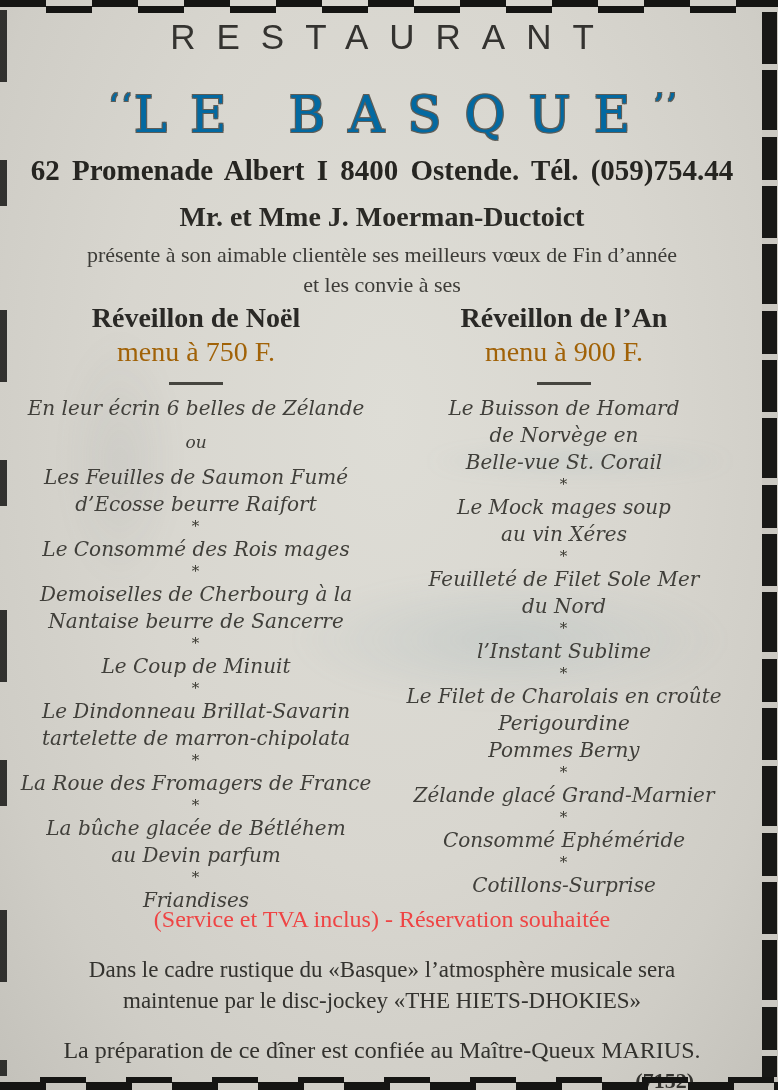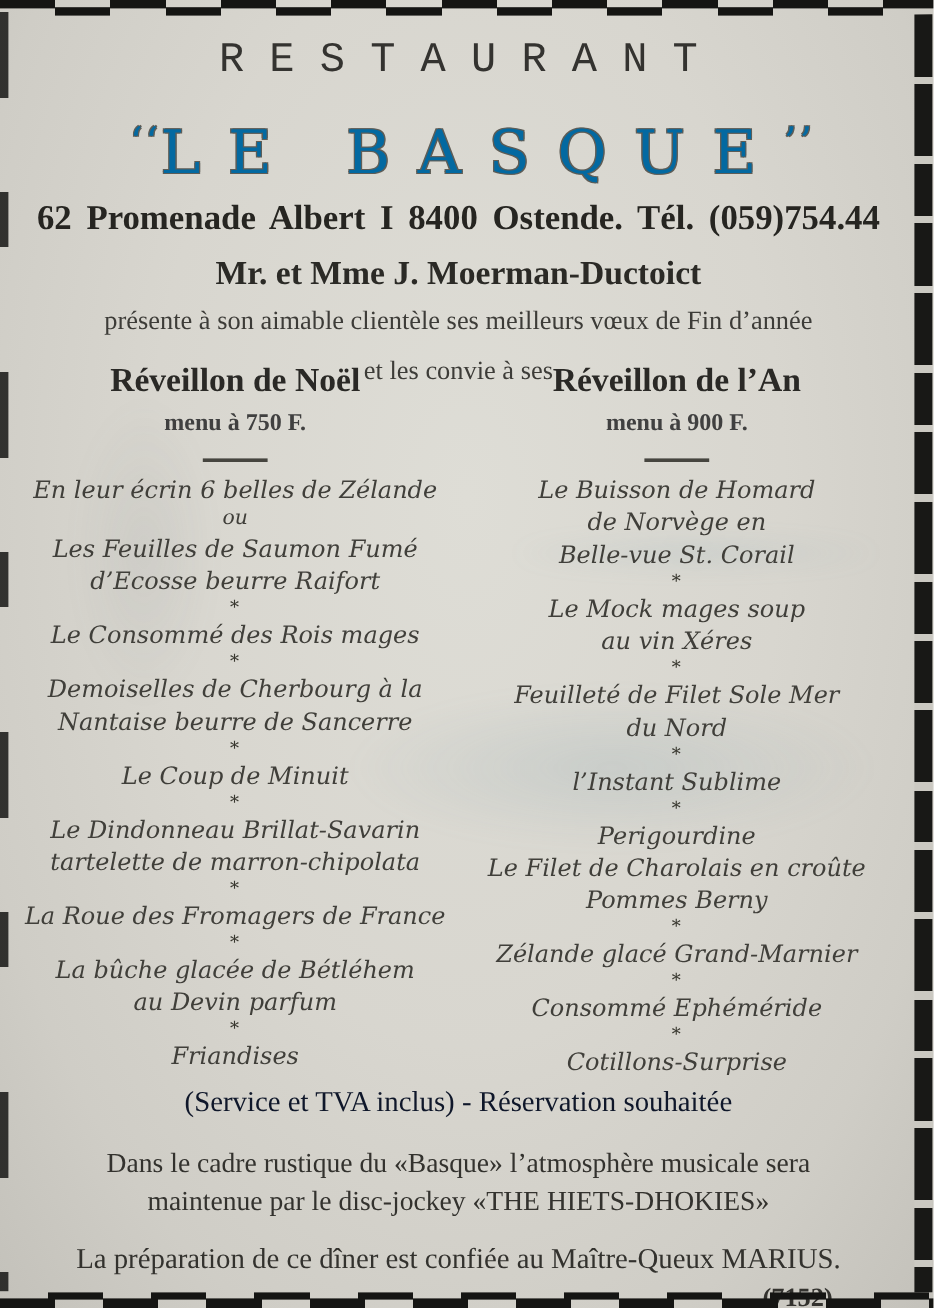--- a/index.html
+++ b/index.html
@@ -33,44 +33,44 @@
   .ghost{position:absolute;pointer-events:none;z-index:0;filter:blur(9px);}
   .ghost1{left:290px;top:575px;width:440px;height:130px;
     background:radial-gradient(ellipse at 50% 50%, rgba(110,145,160,.16), rgba(110,145,160,0) 70%);}
   .ghost2{left:430px;top:448px;width:300px;height:26px;
     background:radial-gradient(ellipse at 50% 50%, rgba(120,160,175,.18), rgba(120,160,175,0) 75%);}
   .ghost3{left:60px;top:330px;width:120px;height:260px;
     background:radial-gradient(ellipse at 50% 50%, rgba(90,100,110,.08), rgba(90,100,110,0) 70%);}
 
   
   .content{position:absolute;top:13px;left:12px;right:26px;bottom:13px;text-align:center;z-index:2;color:#2e2d2a;}
-  .masthead-restaurant{margin-top:17px;font-family:Liberation Mono, monospace;
+  .masthead-restaurant{margin-top:4px;font-family:Liberation Sans, sans-serif;
     font-size:35px;font-weight:400;letter-spacing:21px;text-indent:21px;color:#343330;}
   .masthead-name{margin-top:22px;font-family:"DejaVu Serif",serif;font-size:50px;line-height:54px;
     letter-spacing:23px;text-indent:23px;white-space:nowrap;color:#0369a1;
     text-shadow:1px 1px 0 #5e5d57,-1px -1px 0 #5e5d57,1px -1px 0 #5e5d57,-1px 1px 0 #5e5d57;}
   .masthead-name .q{font-size:34px;vertical-align:14px;letter-spacing:2px;}
   .address{margin-top:12px;font-size:29px;font-weight:bold;color:#262521;word-spacing:5px;}
   .proprietors{margin-top:14px;font-size:28px;font-weight:600;color:#2b2a26;}
   .greeting1{margin-top:9px;font-size:22px;color:#3d3c38;text-align:center;}
-  .greeting2{margin-top:16px;font-size:22px;color:#3d3c38;}
+  .greeting2{margin-top:4px;font-size:22px;color:#3d3c38;}
 
   .menus-wrap{position:absolute;top:288px;left:0;right:4px;display:flex;}
   .menu-col{flex:1;}
   .menu-title{font-size:28px;font-weight:bold;color:#2a2926;line-height:34px;}
-  .menu-price{font-size:20px;font-weight:bold;color:#404040;line-height:34px;}
+  .menu-price{font-size:28px;font-weight:normal;color:#a16207;line-height:34px;}
   .menu-rule{width:54px;height:3px;background:#46453f;margin:13px auto 10px auto;}
   .menu-lines{margin-top:2px;}
   .menu-line{font-family:"DejaVu Serif",serif;font-style:italic;color:#403f3a;}
   .menu-line.item{font-size:20px;line-height:26px;margin:1px 0;}
   .menu-line.star{font-size:15px;line-height:17px;margin:1px 0;letter-spacing:1px;color:#38372f;}
-  .menu-line.alt{font-size:17px;line-height:21px;margin:1px 0;}
+  .menu-line.alt{font-size:17px;line-height:21px;margin:11px 0;}
 
   .footer{position:absolute;top:893px;left:0;right:0;}
-  .service-line{font-size:24px;color:#0f172a;}
+  .service-line{font-size:24px;color:#ef4444;}
   .music-line1{margin-top:24px;font-size:23px;color:#33322e;}
   .music-line2{margin-top:5px;font-size:23px;color:#33322e;}
   .chef-line{margin-top:23px;font-size:24px;color:#33322e;}
   .ref-number{margin-top:4px;text-align:right;padding-right:58px;font-size:22px;font-weight:bold;color:#33322e;}
 </style>
 </head>
 <body>
 
 <div class="checker checker-top"></div>
 <div class="checker checker-bottom"></div>
@@ -135,22 +135,22 @@
           <div class="menu-line item">Belle-vue St. Corail</div>
           <div class="menu-line star">*</div>
           <div class="menu-line item">Le Mock mages soup</div>
           <div class="menu-line item">au vin Xéres</div>
           <div class="menu-line star">*</div>
           <div class="menu-line item">Feuilleté de Filet Sole Mer</div>
           <div class="menu-line item">du Nord</div>
           <div class="menu-line star">*</div>
           <div class="menu-line item">l’Instant Sublime</div>
           <div class="menu-line star">*</div>
+          <div class="menu-line item">Le Filet de Charolais en croûte</div>
           <div class="menu-line item">Perigourdine</div>
-          <div class="menu-line item">Le Filet de Charolais en croûte</div>
           <div class="menu-line item">Pommes Berny</div>
           <div class="menu-line star">*</div>
           <div class="menu-line item">Zélande glacé Grand-Marnier</div>
           <div class="menu-line star">*</div>
           <div class="menu-line item">Consommé Ephéméride</div>
           <div class="menu-line star">*</div>
           <div class="menu-line item">Cotillons-Surprise</div>
         </div>
     </div>
 

